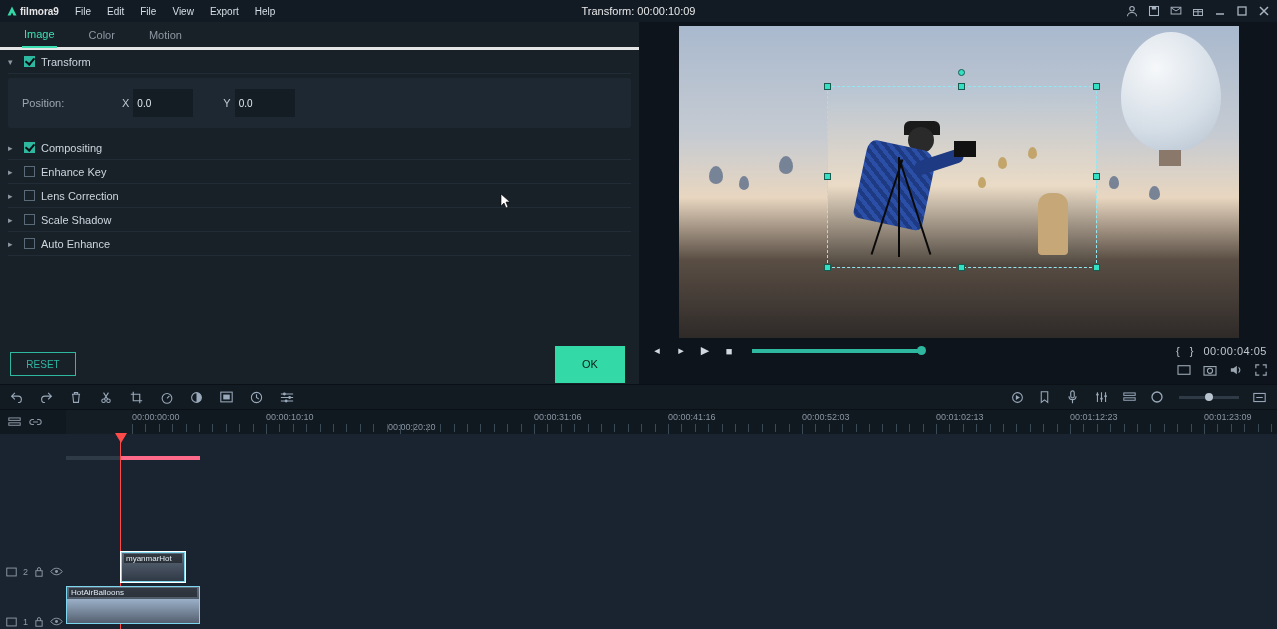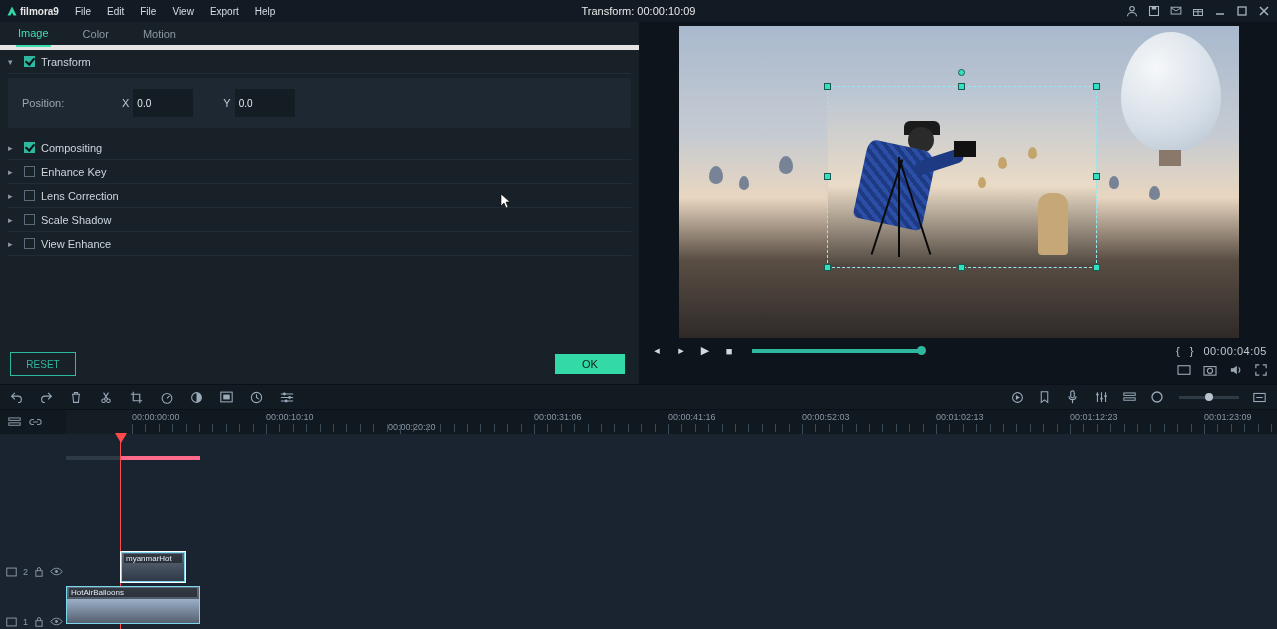--- a/index.html
+++ b/index.html
@@ -9,21 +9,21 @@
 .logo { display:flex; align-items:center; gap:2px; margin-right:8px; }
 .logo-icon { width:12px; height:12px; display:inline-block; }
 .logo-text { font-size:10px; font-weight:600; color:#e6e6e6; }
 .menubar .menu-item { font-size:10px; padding:0 8px; color:#d6dee6; cursor:pointer; }
 .title-center { position:absolute; left:50%; transform:translateX(-50%); font-size:11px; color:#e8e8e8; }
 .winbtns { margin-left:auto; display:flex; gap:8px; align-items:center; }
 .winbtns span { width:14px; height:14px; display:flex; align-items:center; justify-content:center; color:#a8b4c0; }
 
 .upper { display:flex; height:362px; }
 .left { width:640px; background:#182028; display:flex; flex-direction:column; border-right:1px solid #0e141c; }
-.tabs { display:flex; height:28px; align-items:center; padding-left:16px; gap:30px; border-bottom:5px solid #e5e5e5;}
+.tabs { display:flex; height:28px; align-items:center; padding-left:22px; gap:30px; border-bottom:3px solid #e5e5e5;}
 .tab { font-size:11px; padding:6px 2px; color:#8e98a2; cursor:pointer; }
 .tab.active { color:#3de0b2; border-bottom:2px solid #3de0b2; }
 .panel { flex:1; overflow:auto; padding:0 8px; }
 .accordion-head { display:flex; align-items:center; height:24px; gap:6px; border-bottom:1px solid #222c36; cursor:pointer;}
 .acc-arrow { width:10px; color:#8e98a2; font-size:9px;}
 .acc-check { width:11px; height:11px; border:1px solid #5a6a78; display:inline-block; }
 .acc-check.checked { background:#2eb8a0; border-color:#2eb8a0; position:relative;}
 .acc-check.checked::after{content:"";position:absolute;left:2px;top:-1px;width:4px;height:7px;border:solid #0b1016;border-width:0 2px 2px 0;transform:rotate(40deg);}
 .acc-label { color:#cdd6de; }
 .transform-body { background:#1e2832; margin:4px 0 8px 0; border-radius:2px; padding:10px 14px; }
@@ -32,21 +32,21 @@
 .slider { flex:0 0 190px; height:14px; position:relative; }
 .slider .track{ position:absolute; top:6px; left:0; right:0; height:2px; background:#0e1419; }
 .slider .thumb{ position:absolute; top:2px; width:10px; height:10px; border-radius:50%; background:#e6eef6; }
 .numfield { width:46px; height:18px; background:#141c24; color:#e2eaf2; text-align:center; font-size:10px; border:none; margin-left:14px;}
 .posfield { width:60px; height:28px; background:#141c24; color:#e2eaf2; font-size:10px; border:none; padding-left:4px; margin-left:4px;}
 .unit {margin-left:8px;color:#9aa6b0;}
 .flip-btn{width:18px;height:16px;display:flex;align-items:center;justify-content:center;color:#d0d8e0;margin-right:24px;}
 .reset-ico{margin-left:10px;color:#9aa6b0;}
 .panel-footer{height:40px;display:flex;align-items:center;padding:0 10px;gap:12px;}
 .btn-reset{width:66px;height:24px;border:1px solid #2eb8a0;background:transparent;color:#2eb8a0;font-size:10px;}
-.btn-ok{width:70px;height:20px;background:#33d9a6;color:#0e1c18;font-size:11px;border:none;margin-left:auto;margin-right:4px;}
+.btn-ok{width:70px;height:37px;background:#33d9a6;color:#0e1c18;font-size:11px;border:none;margin-left:auto;margin-right:4px;}
 
 .right{flex:1;background:#0e141c;display:flex;flex-direction:column;}
 .preview-wrap{flex:1;display:flex;justify-content:center;align-items:flex-start;padding-top:4px;}
 .preview{width:560px;height:312px;position:relative;background:linear-gradient(to bottom,#a9b9ce 0%,#c6cbd2 35%,#e8d6c0 55%,#5a4e44 75%,#2e2a28 100%);overflow:hidden;}
 .balloon{position:absolute;width:14px;height:18px;border-radius:50% 50% 50% 50%/60% 60% 40% 40%;background:#6c7a90;opacity:.9;}
 .bigballoon{position:absolute;right:18px;top:6px;width:100px;height:120px;border-radius:50% 50% 48% 48%/55% 55% 45% 45%;background:radial-gradient(circle at 35% 30%,#f6f8fa,#d4dde6 60%,#b2c0ce);}
 .bigballoon::after{content:"";position:absolute;bottom:-14px;left:38px;width:22px;height:16px;background:#8a786a;}
 .sel{position:absolute;left:148px;top:60px;width:270px;height:182px;border:1px dashed #8fe8f2;}
 .sel-inner{position:absolute;inset:0;background:linear-gradient(to bottom,#b8c5d4 0%,#eadbc6 55%,#4c443c 100%);}
 .handle{position:absolute;width:7px;height:7px;background:#34e0c4;border:1px solid #1a5a4e;}
@@ -192,21 +192,21 @@
         <span class="acc-label">Lens Correction</span>
       </div>
       <div class="accordion-head">
         <span class="acc-arrow">▸</span>
         <span class="acc-check"></span>
         <span class="acc-label">Scale Shadow</span>
       </div>
       <div class="accordion-head">
         <span class="acc-arrow">▸</span>
         <span class="acc-check"></span>
-        <span class="acc-label">View Enhance</span>
+        <span class="acc-label">Auto Enhance</span>
       </div>
     </div>
     <div class="panel-footer">
       <button class="btn-reset">RESET</button>
       <button class="btn-ok">OK</button>
     </div>
   </div>
 
   <div class="right">
     <div class="preview-wrap">

